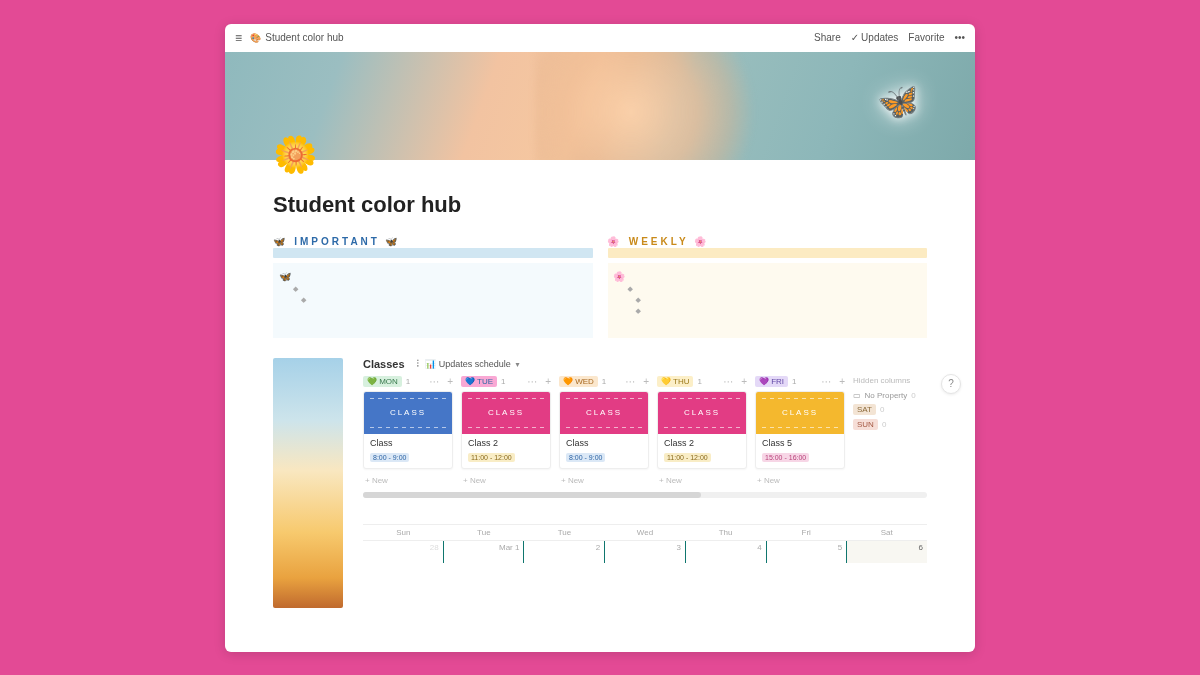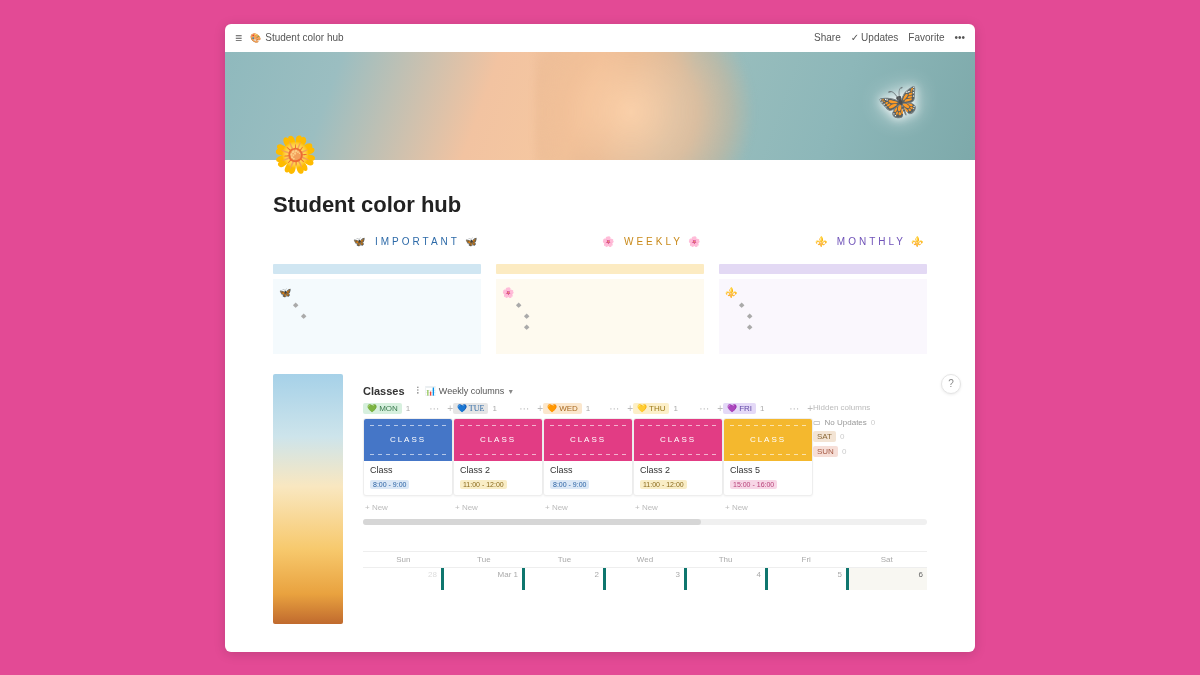--- a/index.html
+++ b/index.html
@@ -43,22 +43,22 @@
   }
   .page-icon {
     position: absolute; left: 48px; top: 110px; font-size: 36px;
   }
   
   .content { padding: 32px 48px 0 48px; }
   .title { font-size: 22px; font-weight: 700; color: #222; margin-bottom: 18px; }
   .sections { display: flex; gap: 15px; }
   .sec { flex: 1; }
   .sec-head {
-    text-align: right; font-size: 10px; font-weight: 400;
-    letter-spacing: 3px; padding-bottom: 17px;
+    text-align: left; font-size: 10px; font-weight: 700;
+    letter-spacing: 3px; padding-bottom: 1px;
   }
   .sec-important .sec-head { color: #2d6aa8; }
   .sec-daily     .sec-head { color: #c98a1a; }
   .sec-weekly    .sec-head { color: #d33c7a; }
   .sec-monthly   .sec-head { color: #6f52b8; }
   .sec-bar { height: 10px; border-radius: 1px; }
   .sec-important .sec-bar { background: #d0e6f2; }
   .sec-daily     .sec-bar { background: #fcebc2; }
   .sec-weekly    .sec-bar { background: #f6d6e6; }
   .sec-monthly   .sec-bar { background: #e3d9f4; }
@@ -75,36 +75,36 @@
   .sec-monthly   .lead { color:#7b5fc4; font-size:10px; }
 
   
   .board-wrap { display: flex; margin-top: 20px; gap: 20px; }
   .side-img {
     width: 70px; height: 250px; border-radius: 2px;
     background: linear-gradient(to bottom, #a6d1e8 0%, #cde4eb 25%, #f9e7c0 45%, #f7c96d 70%, #e9a23f 88%, #c06a2e 100%);
     flex-shrink: 0;
   }
   .board { flex: 1; font-size: 10px; color: #444; }
-  .board-head { display: flex; align-items: center; gap: 6px; font-size: 10px; margin-bottom: 6px; margin-top: 11px; }
+  .board-head { display: flex; align-items: center; gap: 6px; font-size: 10px; margin-bottom: 6px; }
   .board-head .db-title { font-weight: 600; color:#333; font-size:11px; }
   .board-head .view { font-size: 9px; color: #555; cursor: pointer; }
   .board-head .chev { font-size: 8px; color: #888; margin-left: 2px; }
-  .columns { display: flex; }
+  .columns { display: flex; gap: 8px; }
   .col { width: 90px; }
   .col-head {
     display: flex; align-items: center; gap: 4px; font-size: 8px; color: #777;
     margin-bottom: 4px;
   }
   .day-tag {
     display: inline-flex; align-items: center; gap: 2px;
     padding: 1px 4px; border-radius: 2px; font-size: 8px; font-weight: 500;
   }
   .tag-mon { background: #d7f0de; color: #3a7a4e; }
-  .tag-tue { background: #e5e5e5; color: #2f6aa5; font-family: Liberation Serif, serif; }
+  .tag-tue { background: #f9a8d4; color: #2f6aa5; }
   .tag-wed { background: #fbe7cd; color: #a86920; }
   .tag-thu { background: #fcefc8; color: #9c7a1a; }
   .tag-fri { background: #e4d9f7; color: #6249a6; }
   .tag-sat { background: #f3e4d4; color: #8c6a3a; }
   .tag-sun { background: #f6ded7; color: #a55a45; }
   .col-head .count { font-size: 8px; color: #aaa; }
   .col-head .dots { margin-left: auto; font-size: 10px; color: #bbb; cursor:pointer; }
   .col-head .plus { font-size: 10px; color: #bbb; margin-left: 4px; cursor:pointer; }
   .card {
     border: 1px solid #eee; border-radius: 3px; overflow: hidden;
@@ -139,21 +139,21 @@
 
   
   .cal { margin-top: 26px; font-size: 9px; color:#555; }
   .cal-head { display:flex; align-items:center; margin-bottom:6px; }
   .cal-head .month { font-weight:600; font-size:10px; color:#333; }
   .cal-head .nav { margin-left:auto; display:flex; align-items:center; gap:8px; color:#888; }
   .cal-head .nav span { cursor:pointer; }
   .cal-days { display:flex; color:#aaa; font-size:8px; border-top:1px solid #eee; }
   .cal-days div { flex:1; text-align:center; padding:3px 0; }
   .cal-row { display:flex; border-top:1px solid #eee; }
-  .cal-cell { flex:1; height:22px; border-right:3px solid #0f766e; font-size:8px; color:#aaa; text-align:right; padding:2px 4px; }
+  .cal-cell { flex:1; height:22px; border-right:1px solid #0f766e; font-size:8px; color:#aaa; text-align:right; padding:2px 4px; }
   .cal-cell:last-child { border-right:none; }
   .cal-cell.dim { color:#ddd; }
   .cal-cell.today { background:#f8f7f2; color:#666; }
 
   .help-fab {
     position:absolute; right:14px; top:350px; width:20px; height:20px;
     border-radius:50%; background:#fff; border:1px solid #e5e5e5;
     font-size:10px; color:#888; display:flex; align-items:center; justify-content:center;
     box-shadow:0 1px 3px rgba(0,0,0,.08); cursor:pointer;
   }
@@ -218,53 +218,31 @@
               <span class="dot">◆</span>
             </div>
           <div class="bullet-row" style="padding-left:22px">
               <span class="dot">◆</span>
             </div>
           <div class="bullet-row" style="padding-left:22px">
               <span class="dot">◆</span>
             </div>
         </div>
       </div>
-      <div class="sec sec-monthly">
-        <div class="sec-head">
-          <span>⚜️</span>
-          <span>MONTHLY</span>
-          <span>⚜️</span>
-        </div>
-        <div class="sec-bar"></div>
-        <div class="sec-body">
-          <div class="bullet-row">
-              <span class="lead">⚜️</span>
-            </div>
-          <div class="bullet-row" style="padding-left:14px">
-              <span class="dot">◆</span>
-            </div>
-          <div class="bullet-row" style="padding-left:22px">
-              <span class="dot">◆</span>
-            </div>
-          <div class="bullet-row" style="padding-left:22px">
-              <span class="dot">◆</span>
-            </div>
-        </div>
-      </div>
     </div>
 
     <div class="board-wrap">
       <div class="side-img"></div>
       <div class="board">
         <div class="board-head">
           <span class="db-title">Classes</span>
           <span style="margin-left:6px">⫶</span>
           <span class="view">
             <span>📊</span>
-            <span>Weekly columns</span>
+            <span>Updates schedule</span>
             <span class="chev">▾</span>
           </span>
         </div>
 
         <div class="columns" id="cols">
             <div class="col">
               <div class="col-head">
                 <span class="day-tag tag-mon">💚 MON</span>
                 <span class="count">1</span>
                 <span class="dots">⋯</span>
@@ -325,21 +303,21 @@
               <div class="card">
                 <div class="card-hero hero-yell">CLASS</div>
                 <div class="card-body"><div class="card-title">Class 5</div><span class="time-tag tt-pink">15:00 - 16:00</span></div>
               </div>
               <div class="new-btn">+  New</div>
             </div>
             <div class="hidden-col">
               <div class="h-title">Hidden columns</div>
               <div class="hidden-row">
                 <span>▭</span>
-                <span>No Updates</span>
+                <span>No Property</span>
                 <span class="count">0</span>
               </div>
               <div class="hidden-row">
                 <span class="day-tag tag-sat">SAT</span>
                 <span class="count">0</span>
               </div>
               <div class="hidden-row">
                 <span class="day-tag tag-sun">SUN</span>
                 <span class="count">0</span>
               </div>

